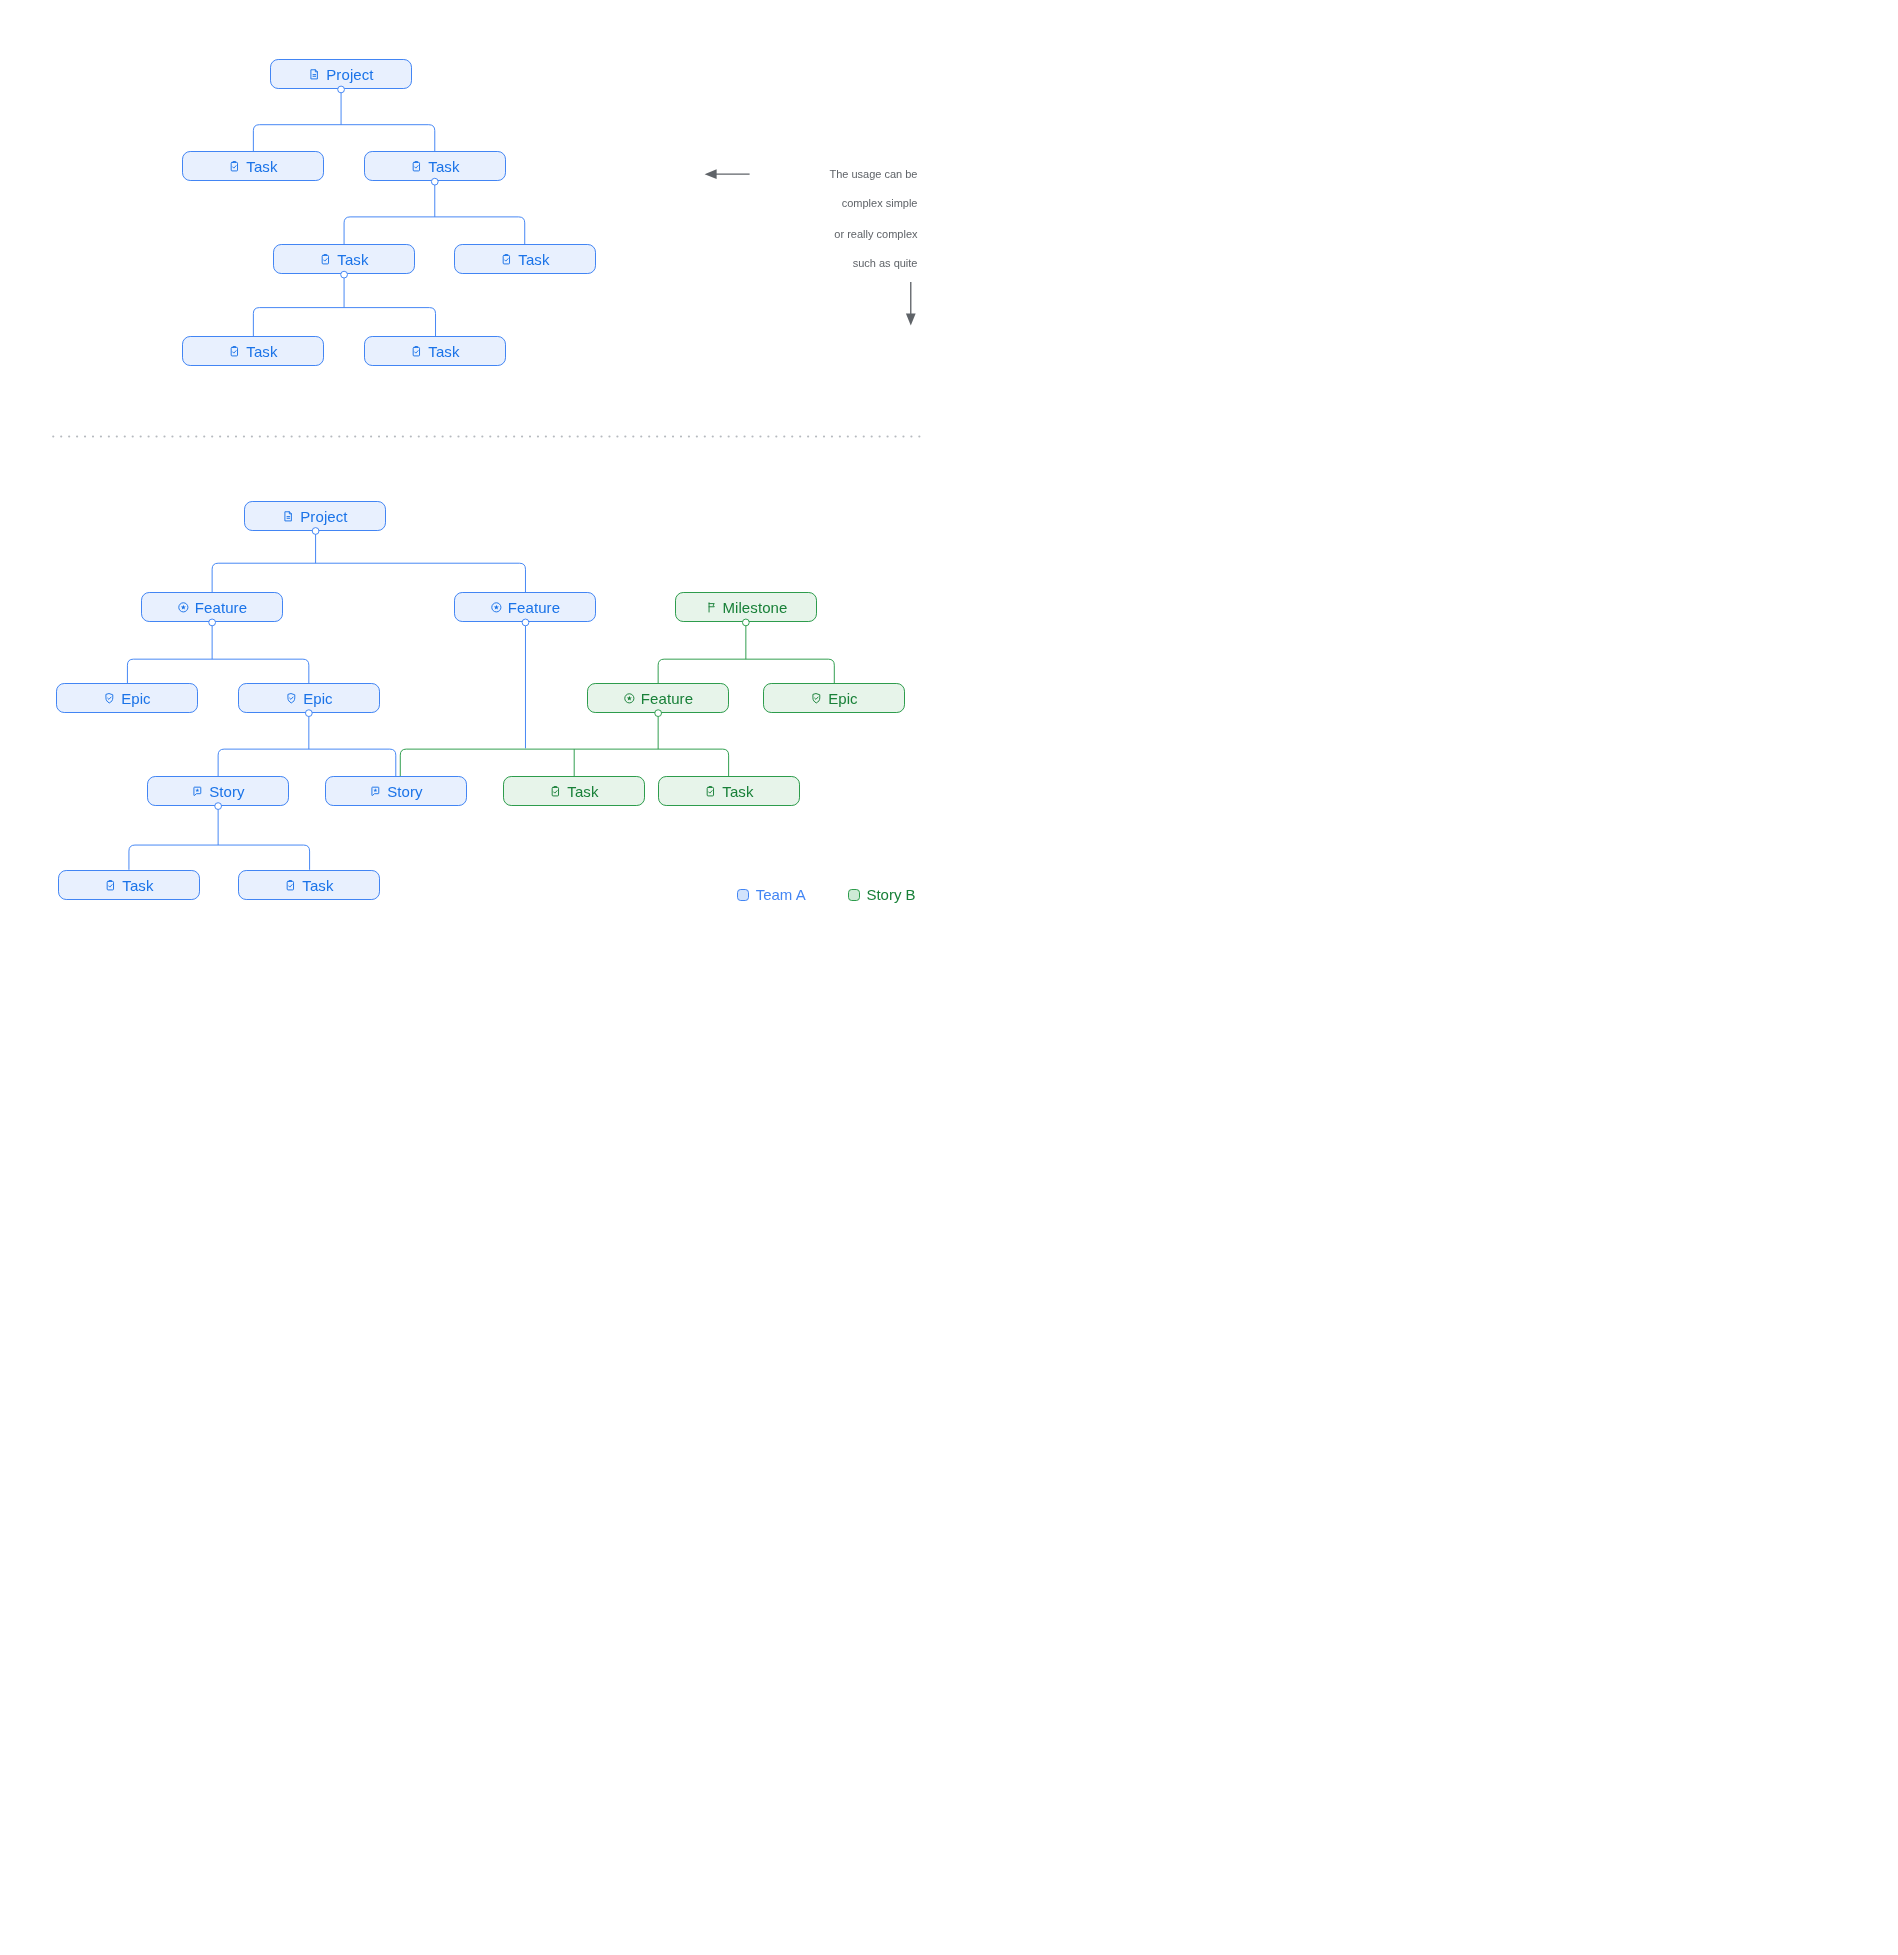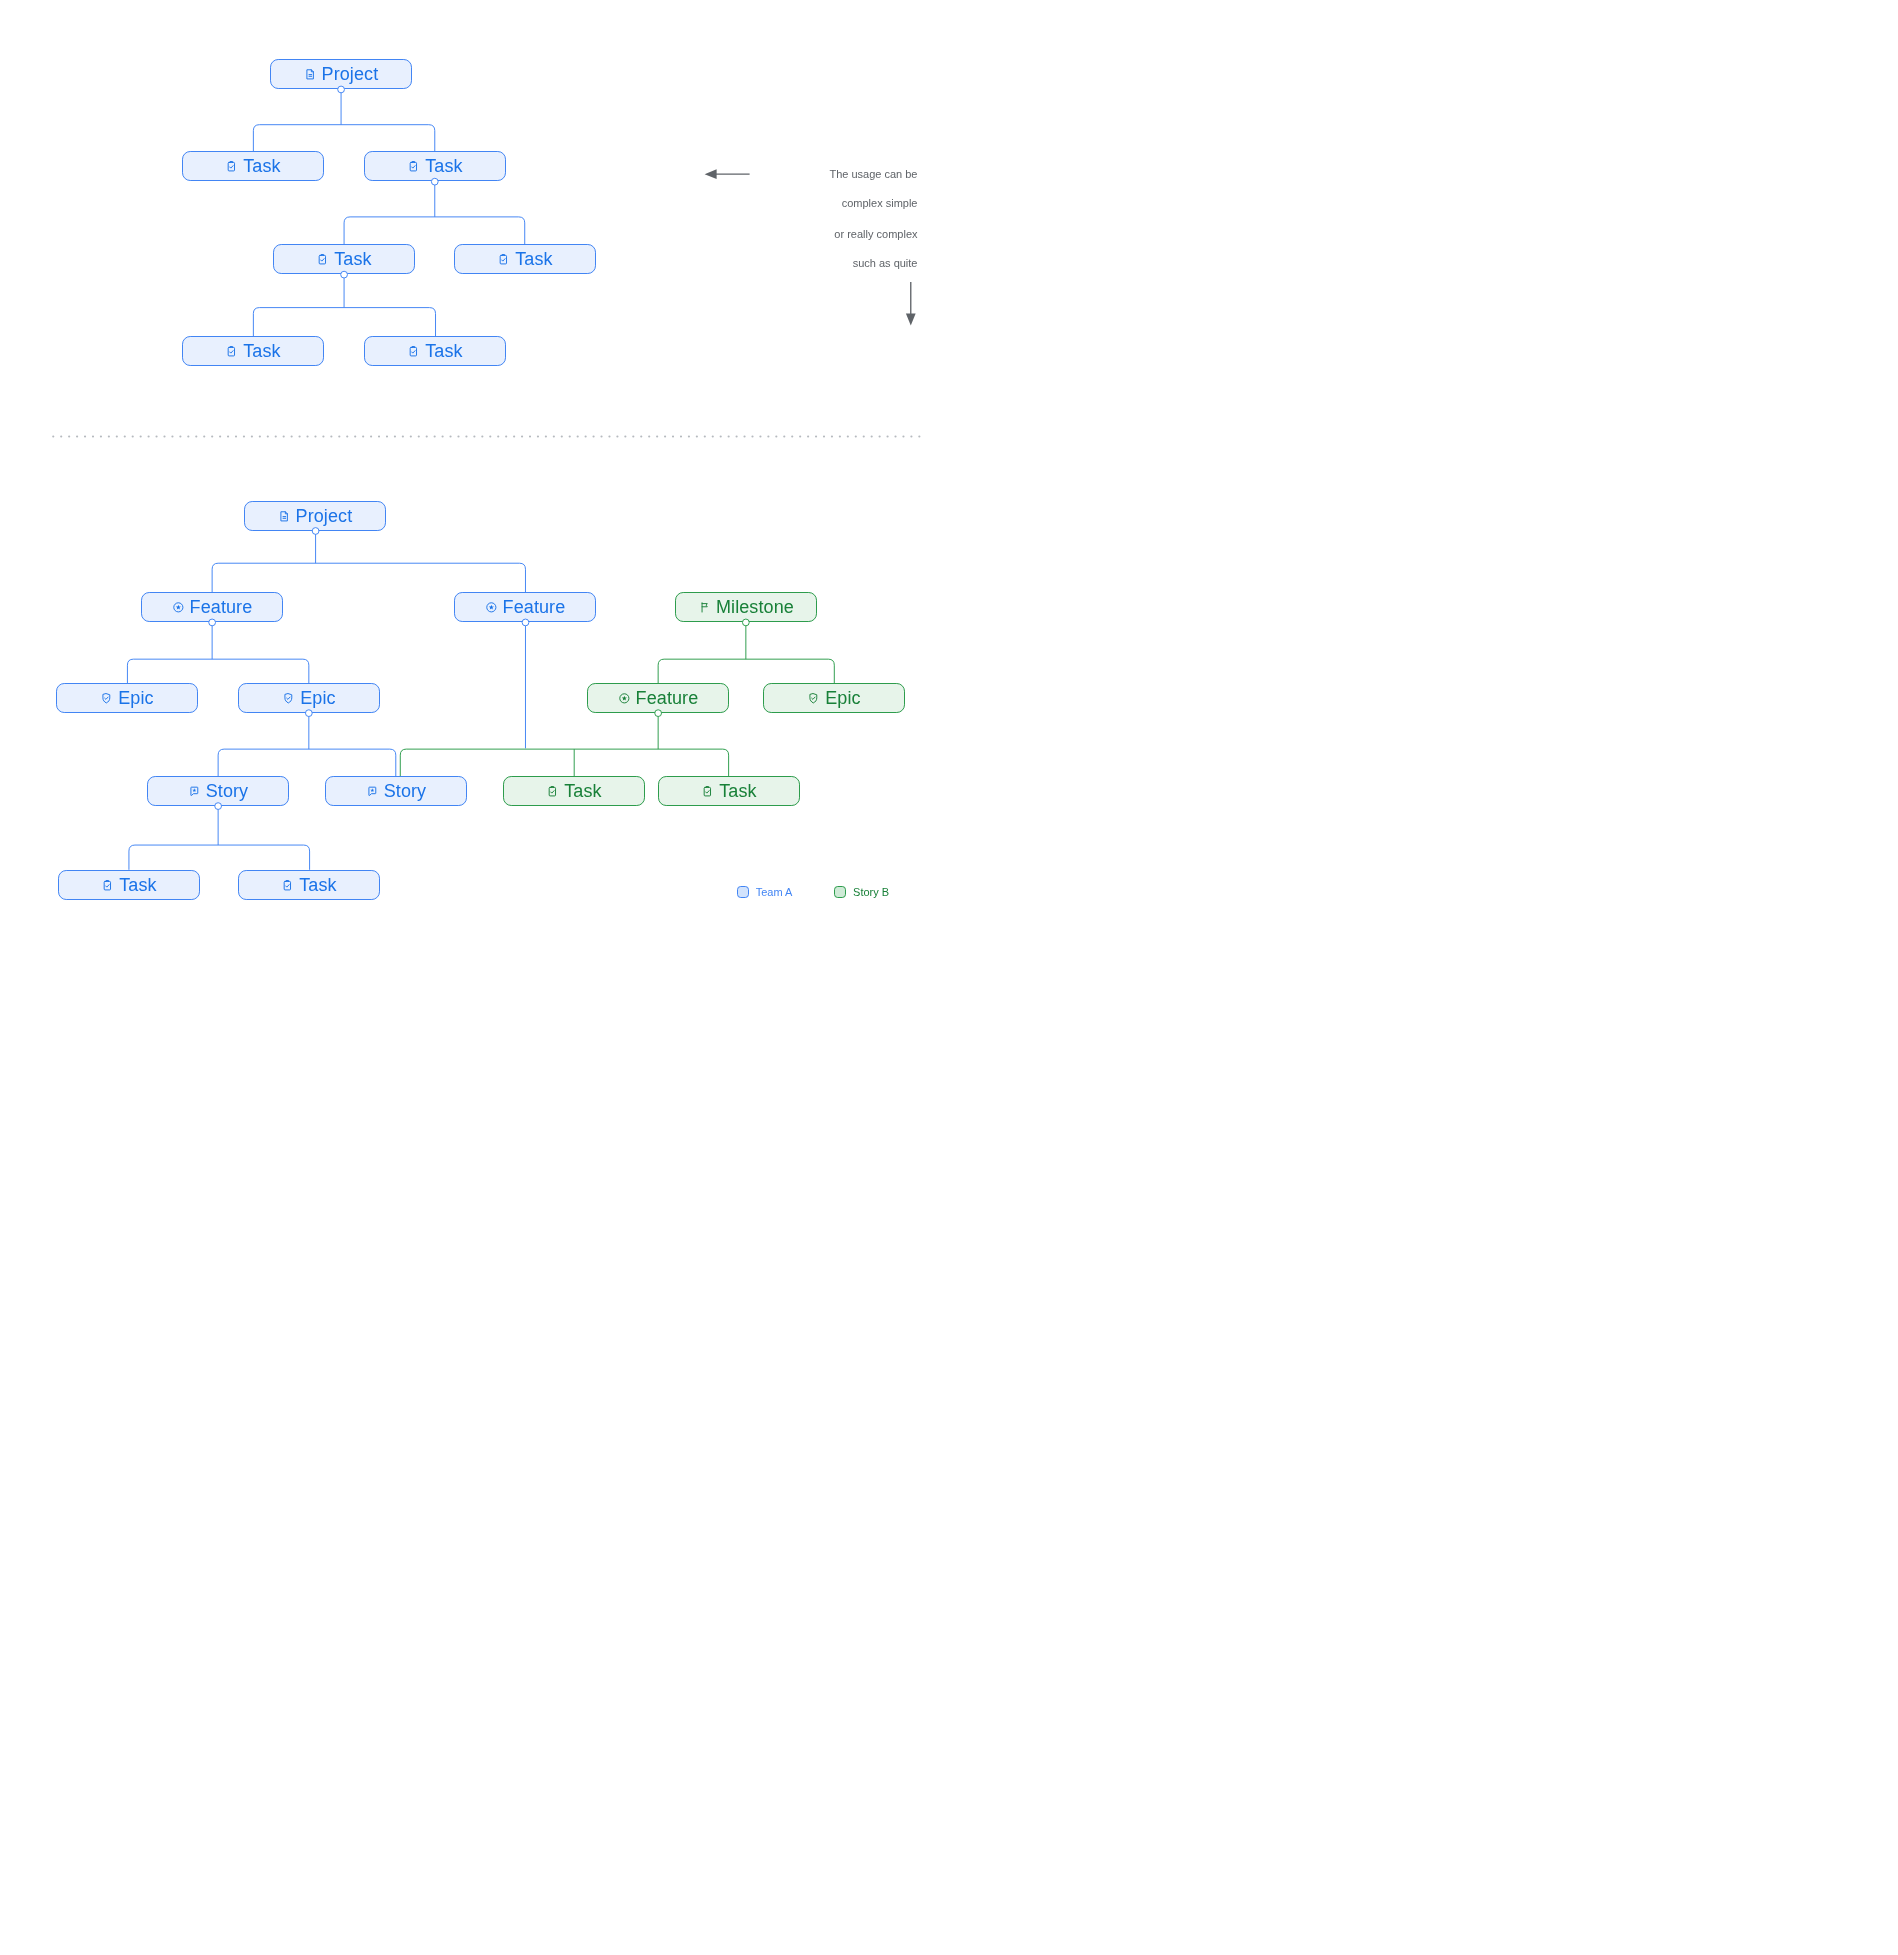--- a/index.html
+++ b/index.html
@@ -19,38 +19,38 @@
   .port-green{fill:#ffffff;stroke:var(--green-border);stroke-width:1.3;}
   .divider-line{stroke:var(--divider);stroke-width:2.8;stroke-linecap:round;}
   .arrow-line{stroke:var(--annotation);stroke-width:1.8;fill:none;}
   .arrow-head{fill:var(--annotation);stroke:none;}
 
   .node{
     position:absolute;z-index:2;
     width:142px;height:30px;box-sizing:border-box;
     display:flex;align-items:center;justify-content:center;gap:5.2px;
     border-radius:8.2px;border:1.1px solid;
-    font-size:18px;font-weight:500;letter-spacing:0.1px;
+    font-size:15px;font-weight:500;letter-spacing:0.1px;
   }
   .node.blue{background:var(--blue-fill);border-color:var(--blue-border);color:var(--blue-text);}
   .node.green{background:var(--green-fill);border-color:var(--green-border);color:var(--green-text);}
   .nicon{width:12.7px;height:12.7px;flex:0 0 auto;display:block;}
 
   .annotation{
     position:absolute;right:31.5px;top:160px;z-index:3;
     text-align:right;color:var(--annotation);
     font-size:11px;font-weight:500;line-height:28.5px;white-space:nowrap;
   }
   .annotation .gap{margin-top:3px;}
 
   .legend{
     position:absolute;left:737px;top:886px;z-index:3;
     display:flex;gap:42px;align-items:center;
   }
-  .legend-item{display:flex;align-items:center;gap:6.7px;font-size:11px;font-weight:500;}
+  .legend-item{display:flex;align-items:center;gap:6.7px;font-size:15px;font-weight:500;}
   .swatch{width:12px;height:12px;border-radius:3.7px;border:1.2px solid;box-sizing:border-box;}
   .swatch.a{background:#d2e3fc;border-color:var(--blue-border);}
   .swatch.b{background:#ceead6;border-color:var(--green-border);}
   .legend-a{color:var(--blue-border);}
   .legend-b{color:var(--green-text);}
 </style>
 </head>
 <body style="--blue-border: #4285f4; --blue-fill: #e8f0fe; --blue-text: #1a73e8; --green-border: #2d9c4c; --green-fill: #e7f4ea; --green-text: #188038; --annotation: #5f6368; --divider: #b6babf;">
 
 <svg width="0" height="0" style="position:absolute" aria-hidden="true">

